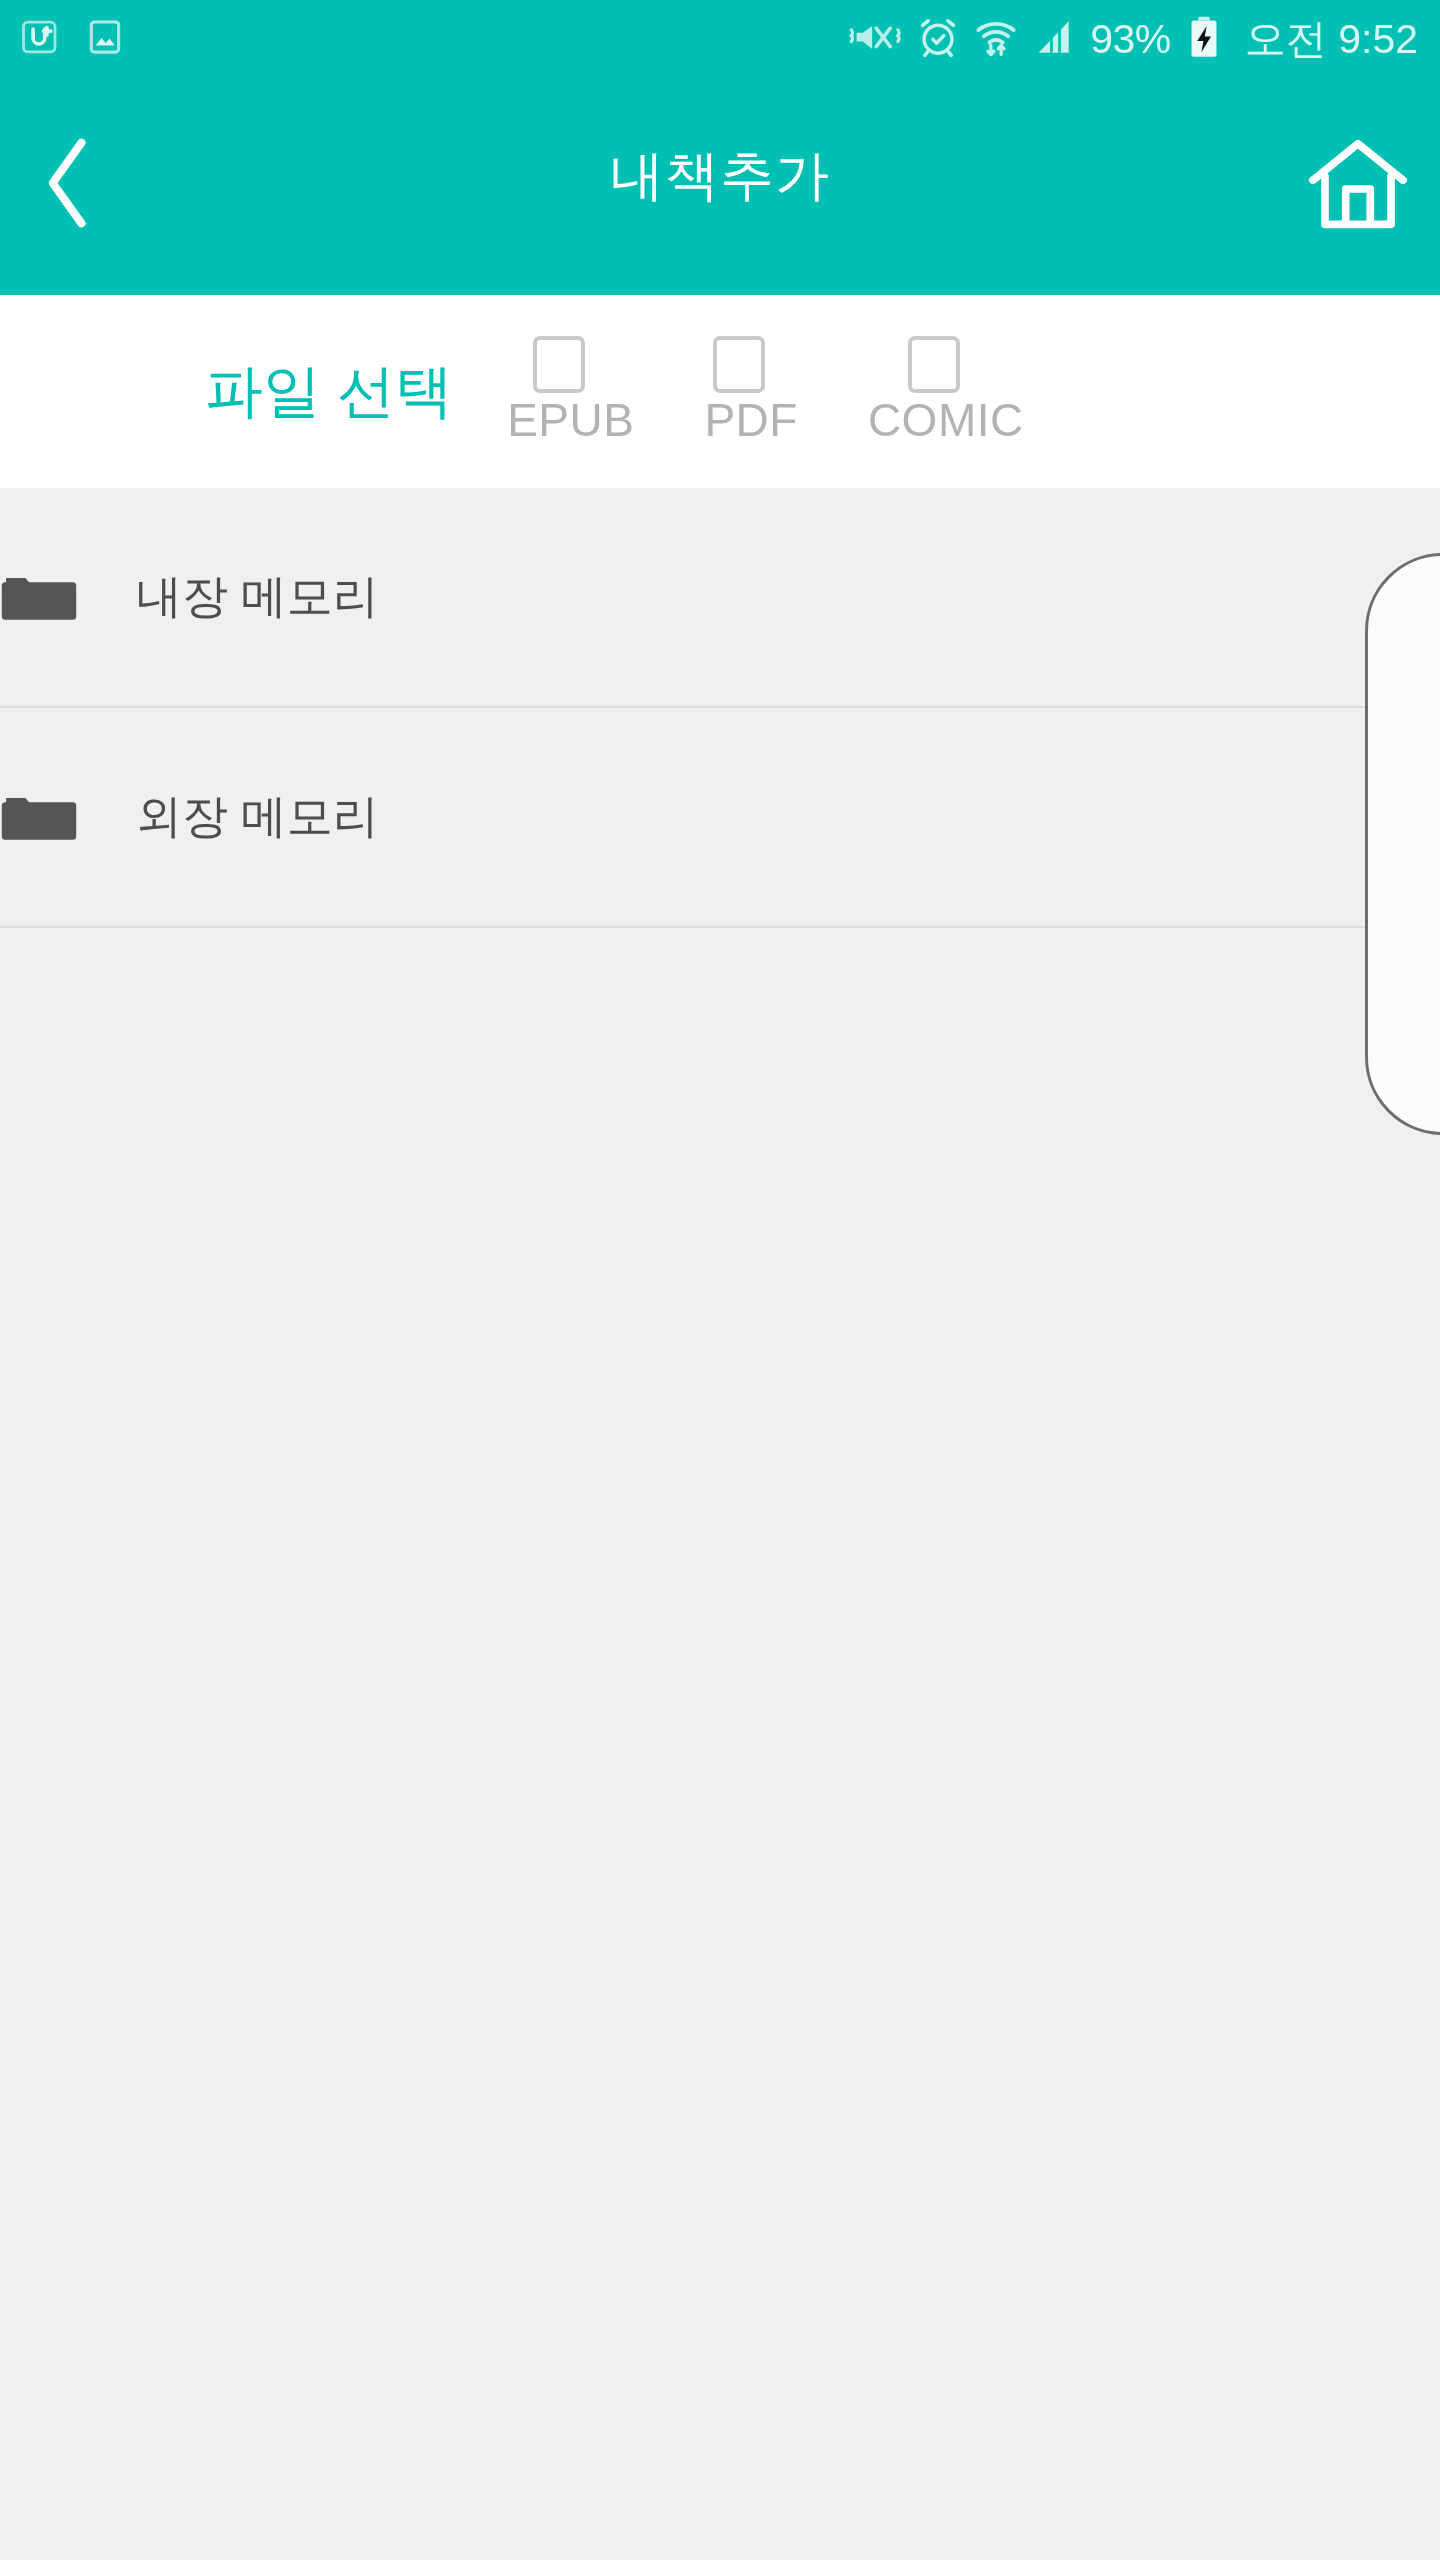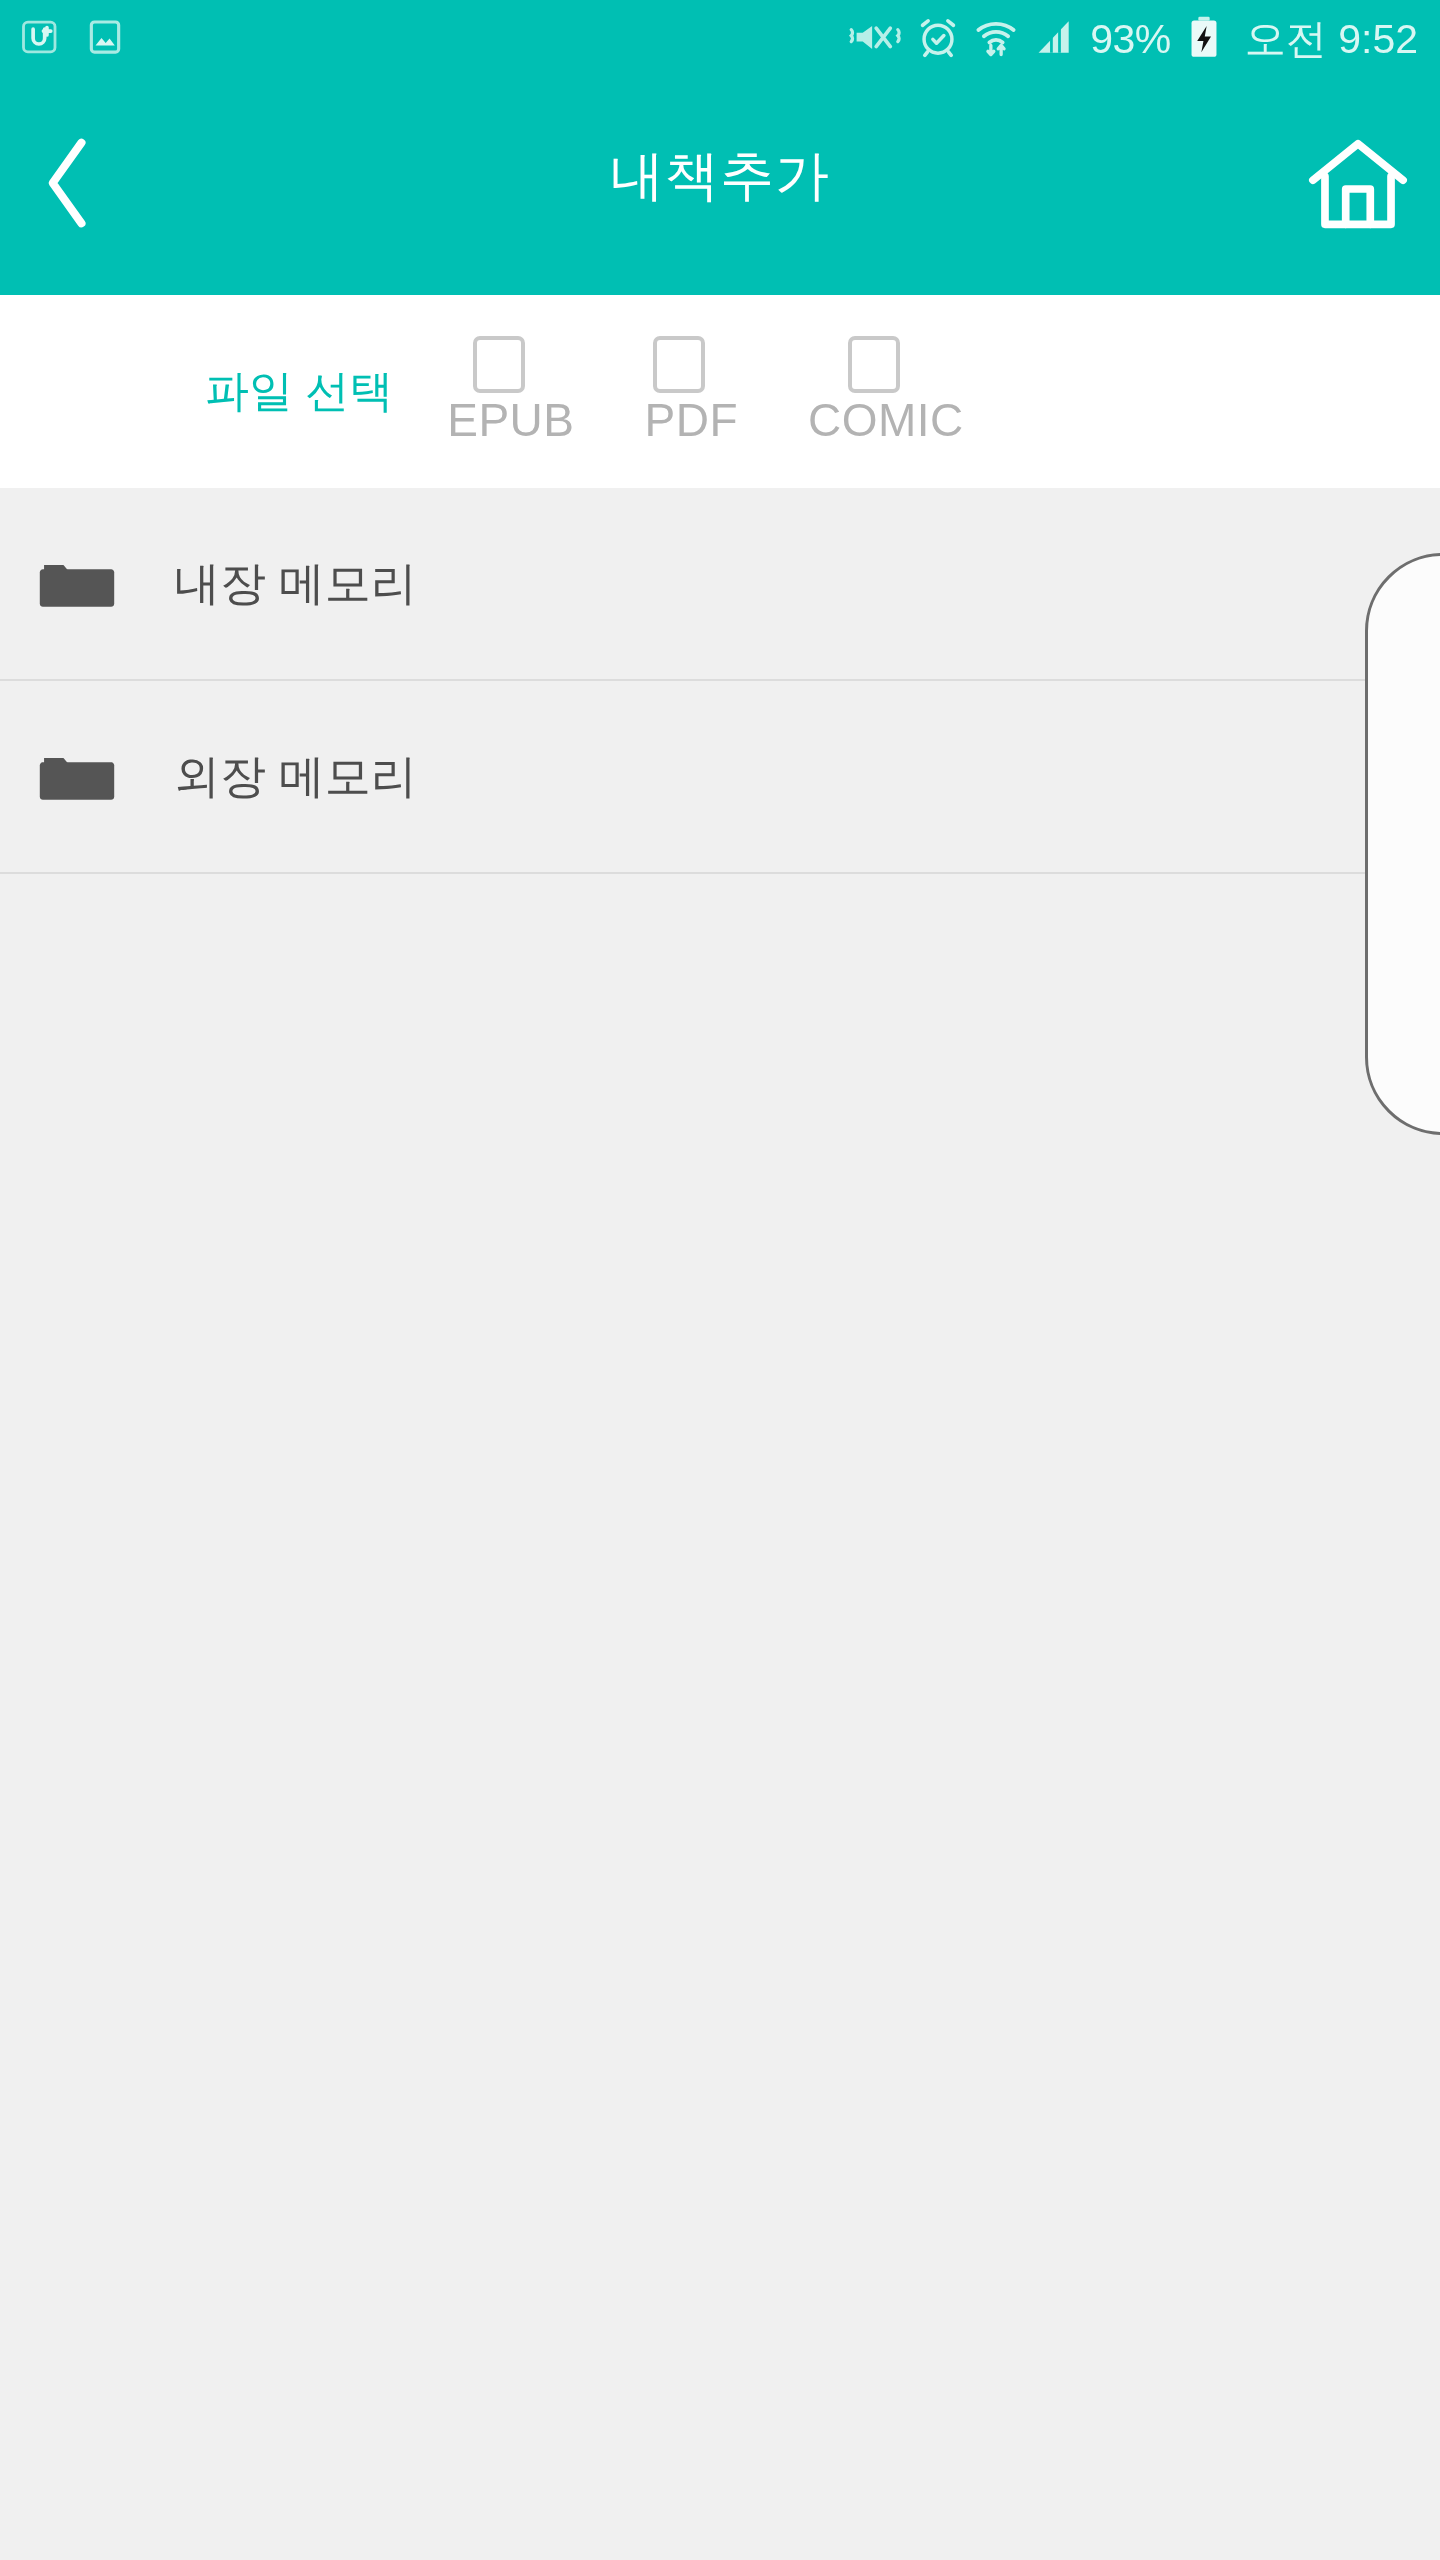--- a/index.html
+++ b/index.html
@@ -50,42 +50,42 @@
     display:flex; align-items:center; justify-content:center; cursor:pointer;
   }
 
   
   .filterbar{
     position:absolute; left:0; top:295px; width:1440px; height:193px;
     background:#ffffff; display:flex; align-items:center;
     padding-left:205px;
   }
   .filter-label{
-    color:#00bfb3; font-size:44px; font-weight:400; white-space:nowrap;
+    color:#00bfb3; font-size:58px; font-weight:400; white-space:nowrap;
     letter-spacing:0px; margin-right:30px;
   }
   .filter-opt{
     display:flex; align-items:center; cursor:pointer; margin-right:46px;flex-direction:column;
   }
   .checkbox{
     width:52px; height:57px; border:4px solid #c9c9c9; border-radius:7px;
     background:#ffffff; flex:none;
   }
   .filter-optlabel{
     color:#b3b3b3; font-size:46px; font-weight:400; margin-left:24px;
     white-space:nowrap; letter-spacing:0.5px;
   }
 
   
   .filelist{
     position:absolute; left:0; top:488px; width:1440px;
   }
   .file-row{
-    position:relative; width:1440px; height:193px; background:#f0f0f0;
-    display:flex; align-items:center; padding-left:38px; cursor:pointer;
+    position:relative; width:1440px; height:220px; background:#f0f0f0;
+    display:flex; align-items:center; cursor:pointer;
     border-bottom:2px solid #dcdcdc;
   }
   .file-row:last-child{ border-bottom:2px solid #dcdcdc; }
   .folder-icon{ width:78px; height:62px; flex:none; }
   .file-name{
     color:#4d4d4d; font-size:46px; font-weight:400; margin-left:58px;
     letter-spacing:0px; white-space:nowrap;
   }
 
   

